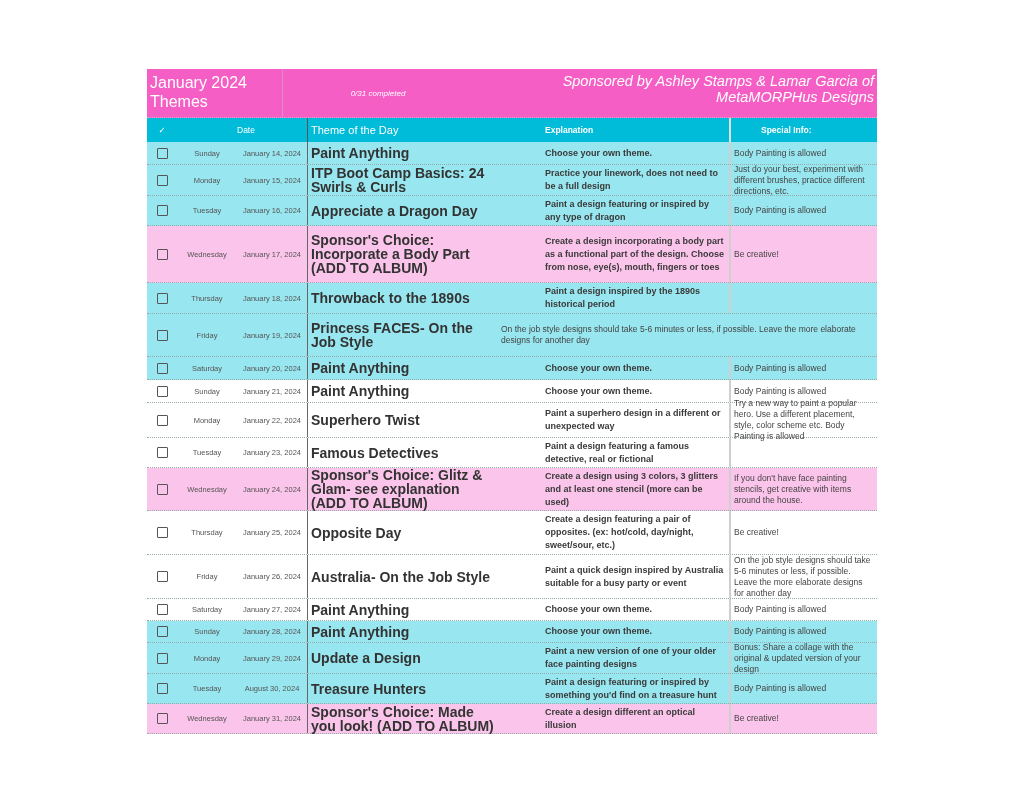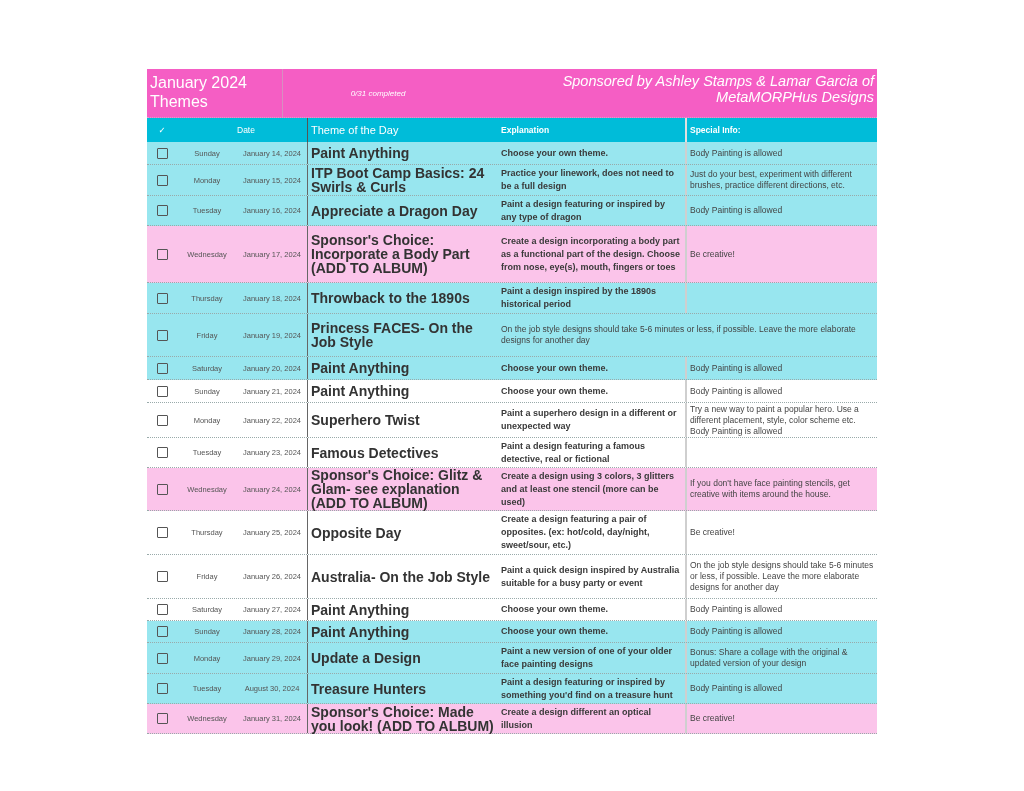--- a/index.html
+++ b/index.html
@@ -7,27 +7,27 @@
   .sheet { position:absolute; left:147px; top:69px; width:730px; }
   .title-row { display:flex; height:48px; background:#f55ec4; color:#fff; border-bottom:1px dotted #d9a7c9; }
   .title-left { width:136px; box-sizing:border-box; padding:4px 3px; font-size:16px; line-height:19px; border-right:1px solid #d78ec0; }
   .title-mid { width:190px; display:flex; align-items:center; justify-content:center; font-size:8px; font-style:italic; }
   .title-right { flex:1; text-align:right; font-size:14.5px; font-style:italic; line-height:16px; padding:4px 3px 0 0; }
   .head-row { display:flex; height:24px; background:#00bcd9; color:#fff; font-size:8.5px; align-items:stretch; }
   .c-check { width:30px; display:flex; align-items:center; justify-content:center; }
   .c-day { width:60px; display:flex; align-items:center; justify-content:center; font-size:7.5px; color:#555; }
   .c-date { width:70px; display:flex; align-items:center; justify-content:center; font-size:7.5px; color:#555; border-right:1.5px solid #666; }
   .c-theme { width:190px; display:flex; align-items:center; padding:0 3px; box-sizing:border-box; font-size:14px; font-weight:bold; color:#333; line-height:14px; }
-  .c-expl { width:189px; display:flex; align-items:center; padding:0 3px; box-sizing:border-box; font-size:9px; font-weight:bold; color:#3a3a3a; line-height:13px; border-right:2px solid #cfcfcf; }
+  .c-expl { width:189px; display:flex; align-items:center; padding:0 3px; box-sizing:border-box; font-size:9px; font-weight:bold; color:#3a3a3a; line-height:13px; border-right:2px solid #cfcfcf;margin-left:44px; }
   .c-info { flex:1; display:flex; align-items:center; padding:0 3px; box-sizing:border-box; font-size:8.5px; color:#444; line-height:11px; }
   .head-row .c-day, .head-row .c-date { color:#fff; font-size:8.5px; }
   .head-row .c-date { justify-content:flex-start; padding-left:0; border-right:1.5px solid #555;text-align:right; }
   .head-row .c-theme { font-weight:normal; color:#fff; font-size:11px; }
   .head-row .c-expl { color:#fff; font-size:8.5px; font-weight:bold; border-right:2px solid #e0e0e0; }
-  .head-row .c-info { color:#fff; font-size:8.5px; font-weight:bold; }
+  .head-row .c-info { color:#fff; font-size:8.5px; font-weight:bold;margin-left:27px; }
   .row { display:flex; border-bottom:1px dotted #9aa; }
   .row.cyan { background:#98e6ef; }
   .row.pink { background:#fbc4ea; }
   .row.white { background:#ffffff; }
   .cb { width:9px; height:9px; border:1.5px solid #555; border-radius:1px; background:transparent; }
 </style>
 </head>
 <body>
 
 <div class="sheet">

